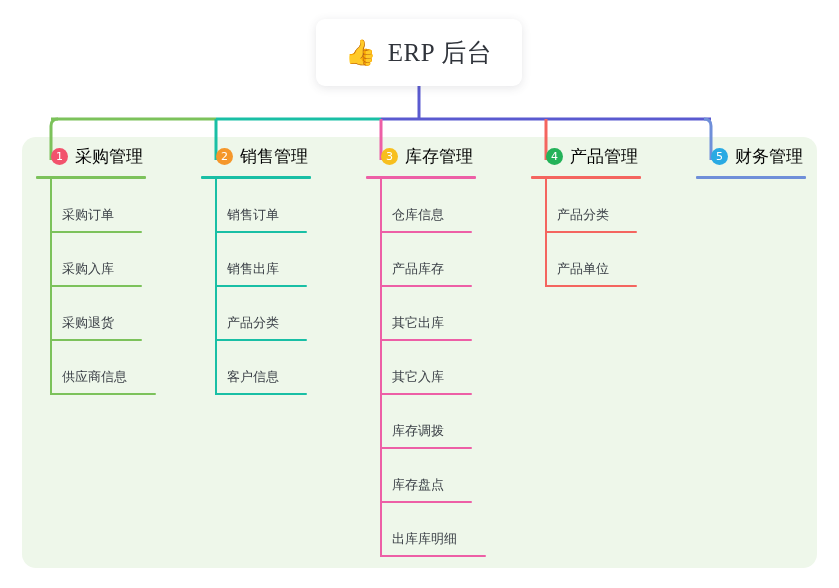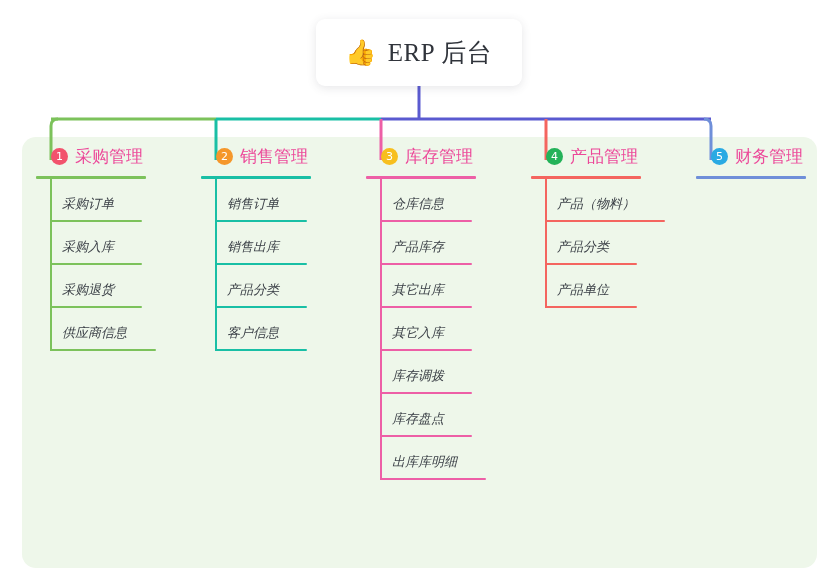--- a/index.html
+++ b/index.html
@@ -106,38 +106,37 @@
     border-radius: 50%;
     color: #ffffff;
     font-size: 11px;
     line-height: 17px;
     text-align: center;
     flex: 0 0 auto;
     font-family: "DejaVu Sans", sans-serif;
   }
   .col-title {
     font-size: 17px;
-    color: #ec4899;
+    color: #000000;
     white-space: nowrap;
   }
   .head-rule {
     height: 3px;
     margin-top: 8px;
     border-radius: 1px;
   }
 
   .items {
     position: relative;
     margin-top: 0;
   }
   .item {
     position: relative;
-    height: 43px;
+    height: 54px;
     box-sizing: border-box;
-    font-style: italic;
   }
   .item-label {
     position: absolute;
     left: 26px;
     bottom: 9px;
     font-size: 13px;
     color: #3b4047;
     white-space: nowrap;
   }
   .item-rule {
@@ -288,25 +287,20 @@
       </div>
       <div class="column" style="left: 531px;">
         <div class="col-head">
           <span class="badge" style="background: rgb(35, 178, 89);">4</span>
           <span class="col-title">产品管理</span>
         </div>
         <div class="head-rule" style="width: 110px; background: rgb(244, 101, 95);"></div>
         <div class="items">
           <div class="item">
             <div class="item-stem" style="background: rgb(244, 101, 95);"></div>
-            <div class="item-label">产品（物料）</div>
-            <div class="item-rule" style="width: 120px; background: rgb(244, 101, 95);"></div>
-          </div>
-          <div class="item">
-            <div class="item-stem" style="background: rgb(244, 101, 95);"></div>
             <div class="item-label">产品分类</div>
             <div class="item-rule" style="width: 92px; background: rgb(244, 101, 95);"></div>
           </div>
           <div class="item">
             <div class="item-stem" style="background: rgb(244, 101, 95);"></div>
             <div class="item-label">产品单位</div>
             <div class="item-rule" style="width: 92px; background: rgb(244, 101, 95);"></div>
           </div>
         </div>
       </div>

